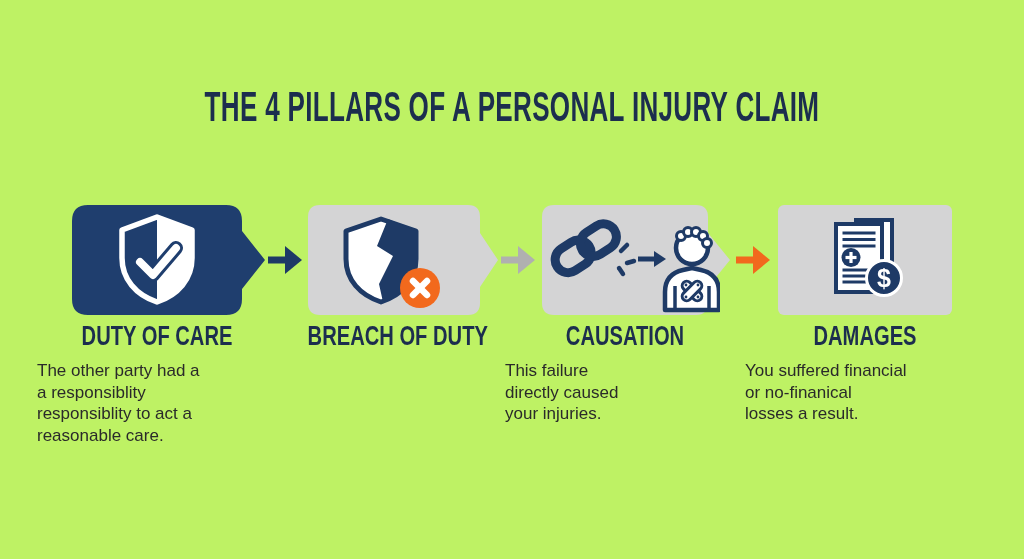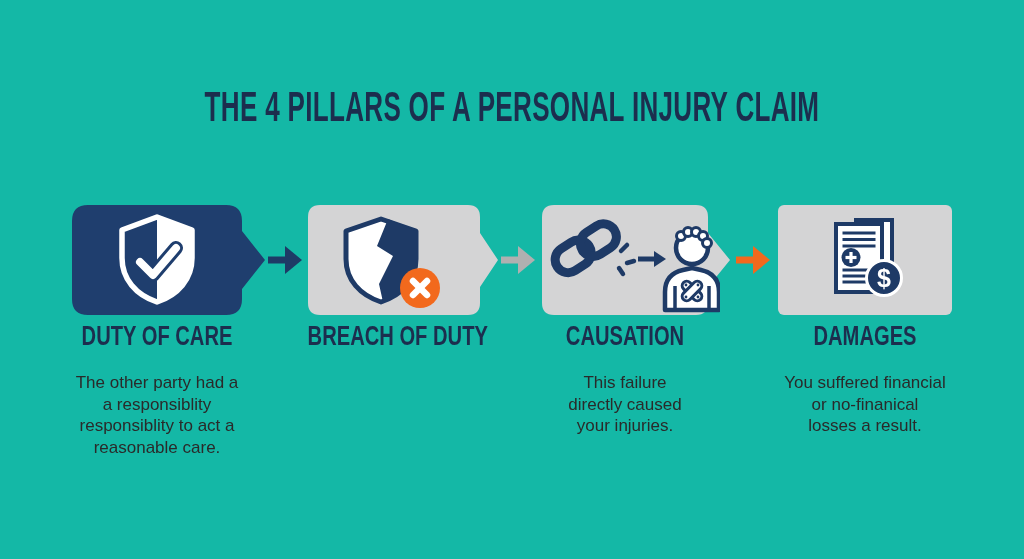--- a/index.html
+++ b/index.html
@@ -1,17 +1,17 @@
 <!DOCTYPE html>
 <html><head>
 <meta charset="utf-8">
 <style>
   html,body { margin:0; padding:0; background:#ffffff; }
   .canvas {
-    position:relative; width:1024px; height:559px; background:#14b8a6;
+    position:relative; width:1024px; height:559px; background:#bef264;
     font-family:"Liberation Sans", sans-serif; overflow:hidden;
   }
   .main-title {
     position:absolute; top:83px; left:0; width:1024px; margin:0;
     text-align:center; font-size:42px; font-weight:bold; color:#1c2e4e;
     transform:scaleX(0.62); transform-origin:50% 50%;
     letter-spacing:0.5px; white-space:nowrap;
   }
   .box { position:absolute; top:205px; }
   .box4 {
@@ -19,22 +19,22 @@
     background:#d4d4d5; border-radius:6px;
   }
   .icon { position:absolute; }
   .arrow { position:absolute; top:245px; }
   .ptitle {
     position:absolute; top:320px; width:240px; margin:0;
     text-align:center; font-size:28px; font-weight:bold; color:#1c2e4e;
     transform:scaleX(0.72); transform-origin:50% 50%; white-space:nowrap;
   }
   .pdesc {
-    position:absolute; top:372px; width:240px;
-    text-align:center; font-size:17px; line-height:21.5px; color:#2a2a2a;
+    position:absolute; top:360px; width:240px;
+    text-align:left; font-size:17px; line-height:21.5px; color:#2a2a2a;
     white-space:pre-line;
   }
   .t1,.d1 { left:37px; }
   .t2,.d2 { left:274px; }
   .t3,.d3 { left:505px; }
   .t4,.d4 { left:745px; }
 </style>
 </head>
 <body>
 

